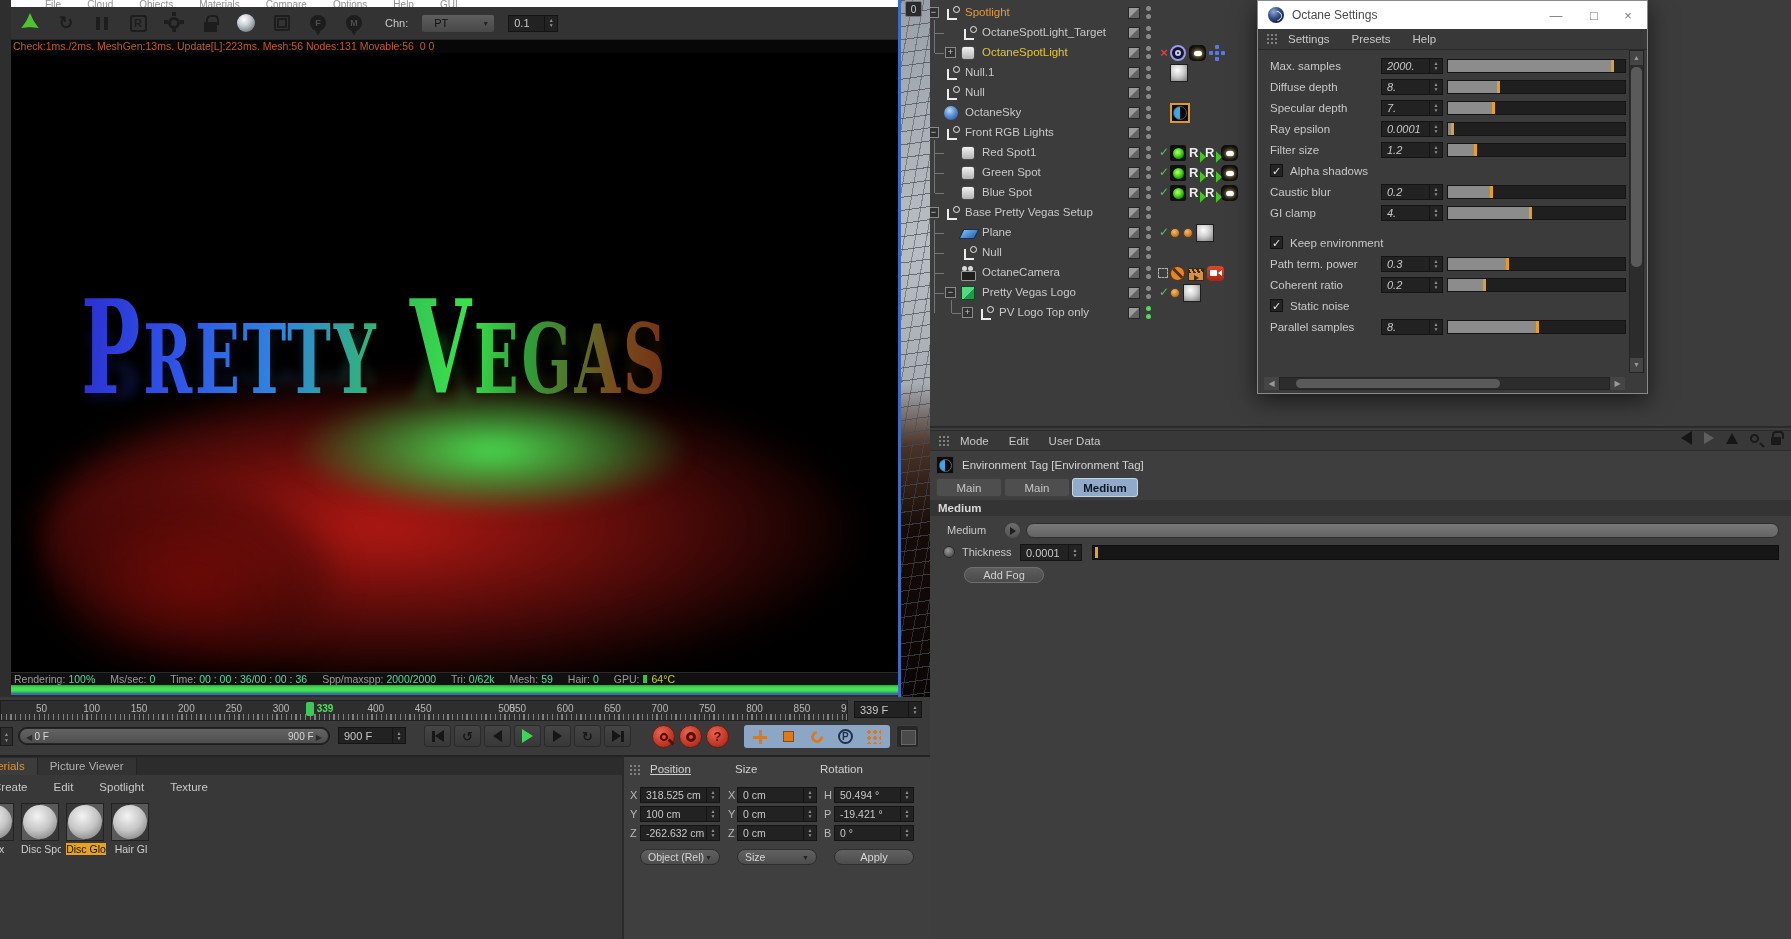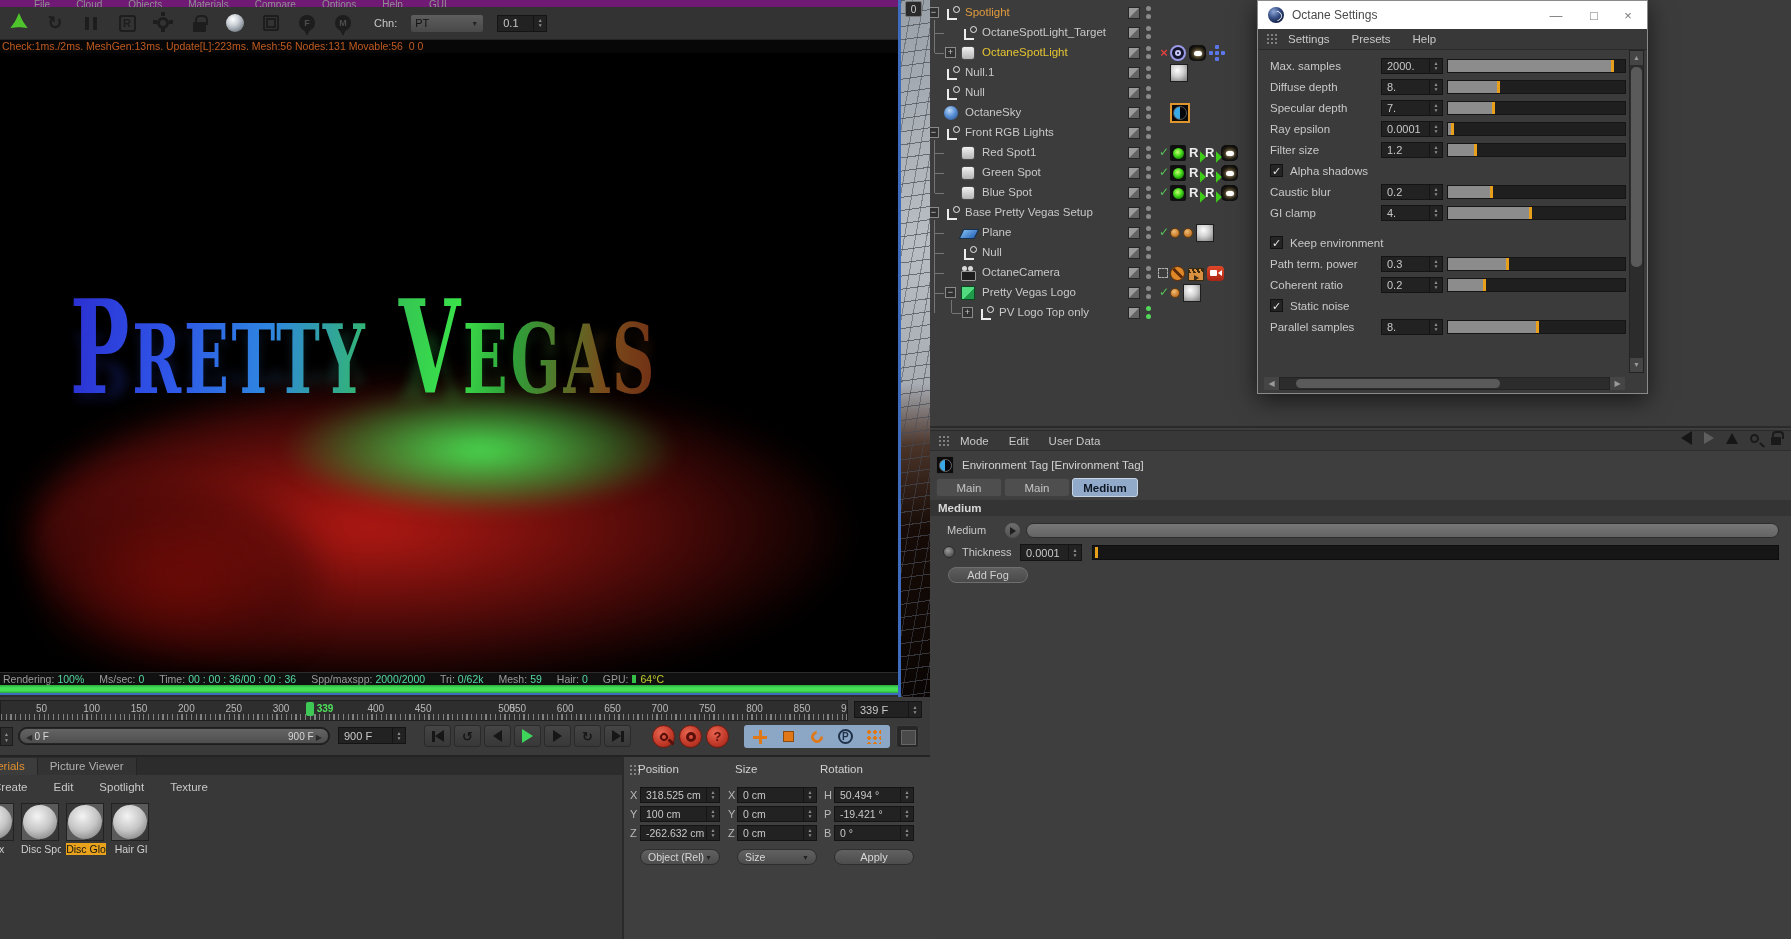--- a/index.html
+++ b/index.html
@@ -3,21 +3,21 @@
 <meta charset="utf-8">
 <style>
   * { margin:0; padding:0; box-sizing:border-box; }
   html,body { background:#222; }
   body { font-family:"Liberation Sans","DejaVu Sans",sans-serif; }
   .screen { position:relative; width:1791px; height:939px; background:#2e2e2e; overflow:hidden;
             font-size:11px; color:#c8c8c8; }
   .abs { position:absolute; }
 
   
-  .lv { left:0; top:0; width:898px; height:695px; background:#701a75; border-bottom:2px solid #3d6bbd; }
+  .lv { left:11px; top:0; width:898px; height:695px; background:#ffffff; border-bottom:2px solid #3d6bbd; }
   .lv-menu { left:0; top:0; width:100%; height:7px; overflow:hidden; display:flex; gap:26px;
              padding-left:34px; color:#909090; font-size:10px; line-height:10px; }
   .lv-toolbar { left:0; top:7px; width:100%; height:33px; background:#333333; border-bottom:1px solid #262626;
                 display:flex; align-items:center; gap:14px; padding-left:8px; }
   .lv-stats { left:0; top:40px; width:100%; height:13px; background:#070707; color:#c05a20;
               font-size:10.5px; line-height:13px; padding-left:2px; white-space:pre; }
   .lv-vp { left:0; top:53px; width:100%; height:619px; background:#000; overflow:hidden; }
   .lv-status { left:0; top:672px; width:100%; height:13px; background:#111; border-top:1px solid #2b2b2b;
                display:flex; gap:15px; align-items:center; padding-left:3px; font-size:10.5px; }
   .lv-status .lbl { color:#9a9a9a; }
@@ -46,21 +46,21 @@
   .ball-i { width:18px; height:18px; border-radius:50%;
             background:radial-gradient(circle at 38% 30%,#fff,#ccd2d8 35%,#8a9098 70%,#4e5358); }
   .sq-i { width:16px; height:16px; border:2px solid #1d1d1d; border-radius:2px; position:relative; }
   .sq-i::after { content:''; position:absolute; left:1px; bottom:1px; width:6px; height:6px; border:2px solid #1d1d1d; }
   .pin { width:16px; height:16px; border-radius:50%; background:#1d1d1d; position:relative;
          display:flex; align-items:center; justify-content:center; color:#4d4d4d; font-size:9px; font-weight:bold; }
   .pin::after { content:''; position:absolute; bottom:-5px; left:5px; width:0; height:0;
                 border-left:3px solid transparent; border-right:3px solid transparent; border-top:6px solid #1d1d1d; }
   .chn-lbl { color:#c8c8c8; margin-left:6px; }
   .chn-dd { width:72px; height:17px; background:linear-gradient(180deg,#5e5e5e,#484848); border-radius:2px;
-            color:#101010; display:flex; align-items:center; padding-left:4px; position:relative; font-size:11px; }
+            color:#101010; display:flex; align-items:center; padding-left:12px; position:relative; font-size:11px; }
   .chn-dd .arr { position:absolute; right:5px; color:#222; font-size:7px; }
   .fld { background:#222; border:1px solid #141414; color:#c8c8c8; display:flex; align-items:center;
          height:17px; position:relative; }
   .fld .v { padding-left:5px; flex:1; }
   .stepper { width:13px; align-self:stretch; border-left:1px solid #141414; display:flex; flex-direction:column;
              align-items:center; justify-content:center; color:#909090; font-size:5px; line-height:5px; }
 
   
   .glow { position:absolute; border-radius:50%; }
   .g-red { left:30px; top:330px; width:810px; height:300px; filter:blur(16px);
@@ -174,21 +174,21 @@
   .win-btn { position:absolute; top:0; width:30px; height:28px; color:#777; font-size:13px;
              display:flex; align-items:center; justify-content:center; }
   .dlg-menu { position:absolute; left:0; top:28px; width:100%; height:21px; background:#383838;
               border-bottom:1px solid #2a2a2a; display:flex; align-items:center; gap:22px; padding-left:30px; font-size:11.5px; }
   .dlg-menu .grip, .am-menu .grip, .coord .grip, .tl .grip { position:absolute; left:8px; width:12px; height:12px;
               background-image:radial-gradient(#808080 1px,transparent 1.3px); background-size:4px 4px; }
   .dlg-body { position:absolute; left:0; top:49px; width:369px; bottom:20px; padding-top:7px; overflow:hidden; }
   .set-row { position:relative; height:19px; margin-bottom:2px; }
   .set-row .lab { position:absolute; left:12px; top:3px; color:#c8c8c8; font-size:11.5px; }
   .set-row .fbox { position:absolute; left:123px; top:1px; width:62px; }
-  .set-row .fbox .fld { height:16px; }
+  .set-row .fbox .fld { height:16px;font-style:italic; }
   .set-slider { position:absolute; left:189px; right:1px; top:2px; height:14px; background:#1f1f1f;
                 border:1px solid #151515; }
   .set-slider .fill { position:absolute; left:0; top:0; bottom:0; background:#8c8c8c; }
   .set-slider .markr { position:absolute; top:0; bottom:0; width:3px; background:#e8a01c; }
   .chk { position:absolute; left:12px; top:2px; width:13px; height:13px; background:#242424; border:1px solid #121212;
          color:#e8e8e8; font-size:11px; line-height:12px; text-align:center; }
   .chk.off { background:#5a5a5a; }
   .chk-lab { position:absolute; left:32px; top:3px; font-size:11.5px; }
   .set-gap { height:9px; }
   .vscroll { position:absolute; right:3px; top:49px; width:15px; bottom:20px; background:#2c2c2c; border:1px solid #232323; }
@@ -231,21 +231,21 @@
   .circ-btn i { width:0; height:0; border-top:4px solid transparent; border-bottom:4px solid transparent; border-left:6px solid #1e1e1e; }
   .med-field { position:absolute; left:96px; right:12px; top:1px; height:15px; border-radius:8px;
                background:linear-gradient(180deg,#787878,#646464); border:1px solid #2e2e2e; }
   .am-row-thick { position:absolute; left:0; top:116px; width:100%; height:18px; }
   .radio { position:absolute; left:13px; top:2px; width:12px; height:12px; border-radius:50%;
            background:radial-gradient(circle at 40% 35%,#9a9a9a,#565656 70%); border:1px solid #2a2a2a; }
   .am-row-thick .lab { position:absolute; left:32px; top:2px; }
   .am-row-thick .fbox { position:absolute; left:90px; top:0; width:62px; }
   .thick-slider { position:absolute; left:162px; right:12px; top:1px; height:15px; background:#161616; border:1px solid #0e0e0e; }
   .thick-slider .markr { position:absolute; left:2px; top:1px; bottom:1px; width:3px; background:#e8a01c; }
-  .addfog { position:absolute; left:18px; top:139px; width:80px; height:16px; border-radius:9px;
+  .addfog { position:absolute; left:34px; top:139px; width:80px; height:16px; border-radius:9px;
             background:linear-gradient(180deg,#5e5e5e,#4a4a4a); border:1px solid #6e6e6e; color:#cfcfcf;
             font-size:11px; text-align:center; line-height:15px; }
 
   
   .tl { left:0; top:697px; width:930px; height:58px; background:#3a3a3a; }
   .ruler { position:absolute; left:0; top:3px; right:82px; height:21px; background:#2e2e2e; border:1px solid #1f1f1f; overflow:hidden; }
   .ruler .comb { position:absolute; left:0; right:0; bottom:0; height:6px;
                  background:repeating-linear-gradient(90deg,#808080 0 1px,transparent 1px 4.75px); }
   .tick-num { position:absolute; top:2px; font-size:10px; color:#b8b8b8; }
   .playhead { position:absolute; top:1px; width:8px; height:14px; background:#3ec956; border-radius:2px; }
@@ -1010,21 +1010,21 @@
         </div>
         <div class="mat-item">
           <div class="mat-thumb"></div>
           <div class="mat-name">Hair Gl</div>
         </div>
       </div>
   </div>
 
   <div class="abs coord" id="coord">
     <span class="grip" style="position:absolute;left:5px;top:7px"></span>
-  <div class="hdr" style="left: 14px;">Position</div>
+  <div class="hdr" style="left: 26px; text-decoration: underline;">Position</div>
       <div class="c-axis" style="left: 6px; top: 32px;">X</div>
       <div class="c-field" style="left: 16px; top: 30px;">
         <div class="fld">
           <div class="v">318.525 cm</div>
           <div class="stepper">▲<br>▼</div>
         </div>
       </div>
       <div class="c-axis" style="left: 6px; top: 51px;">Y</div>
       <div class="c-field" style="left: 16px; top: 49px;">
         <div class="fld">

